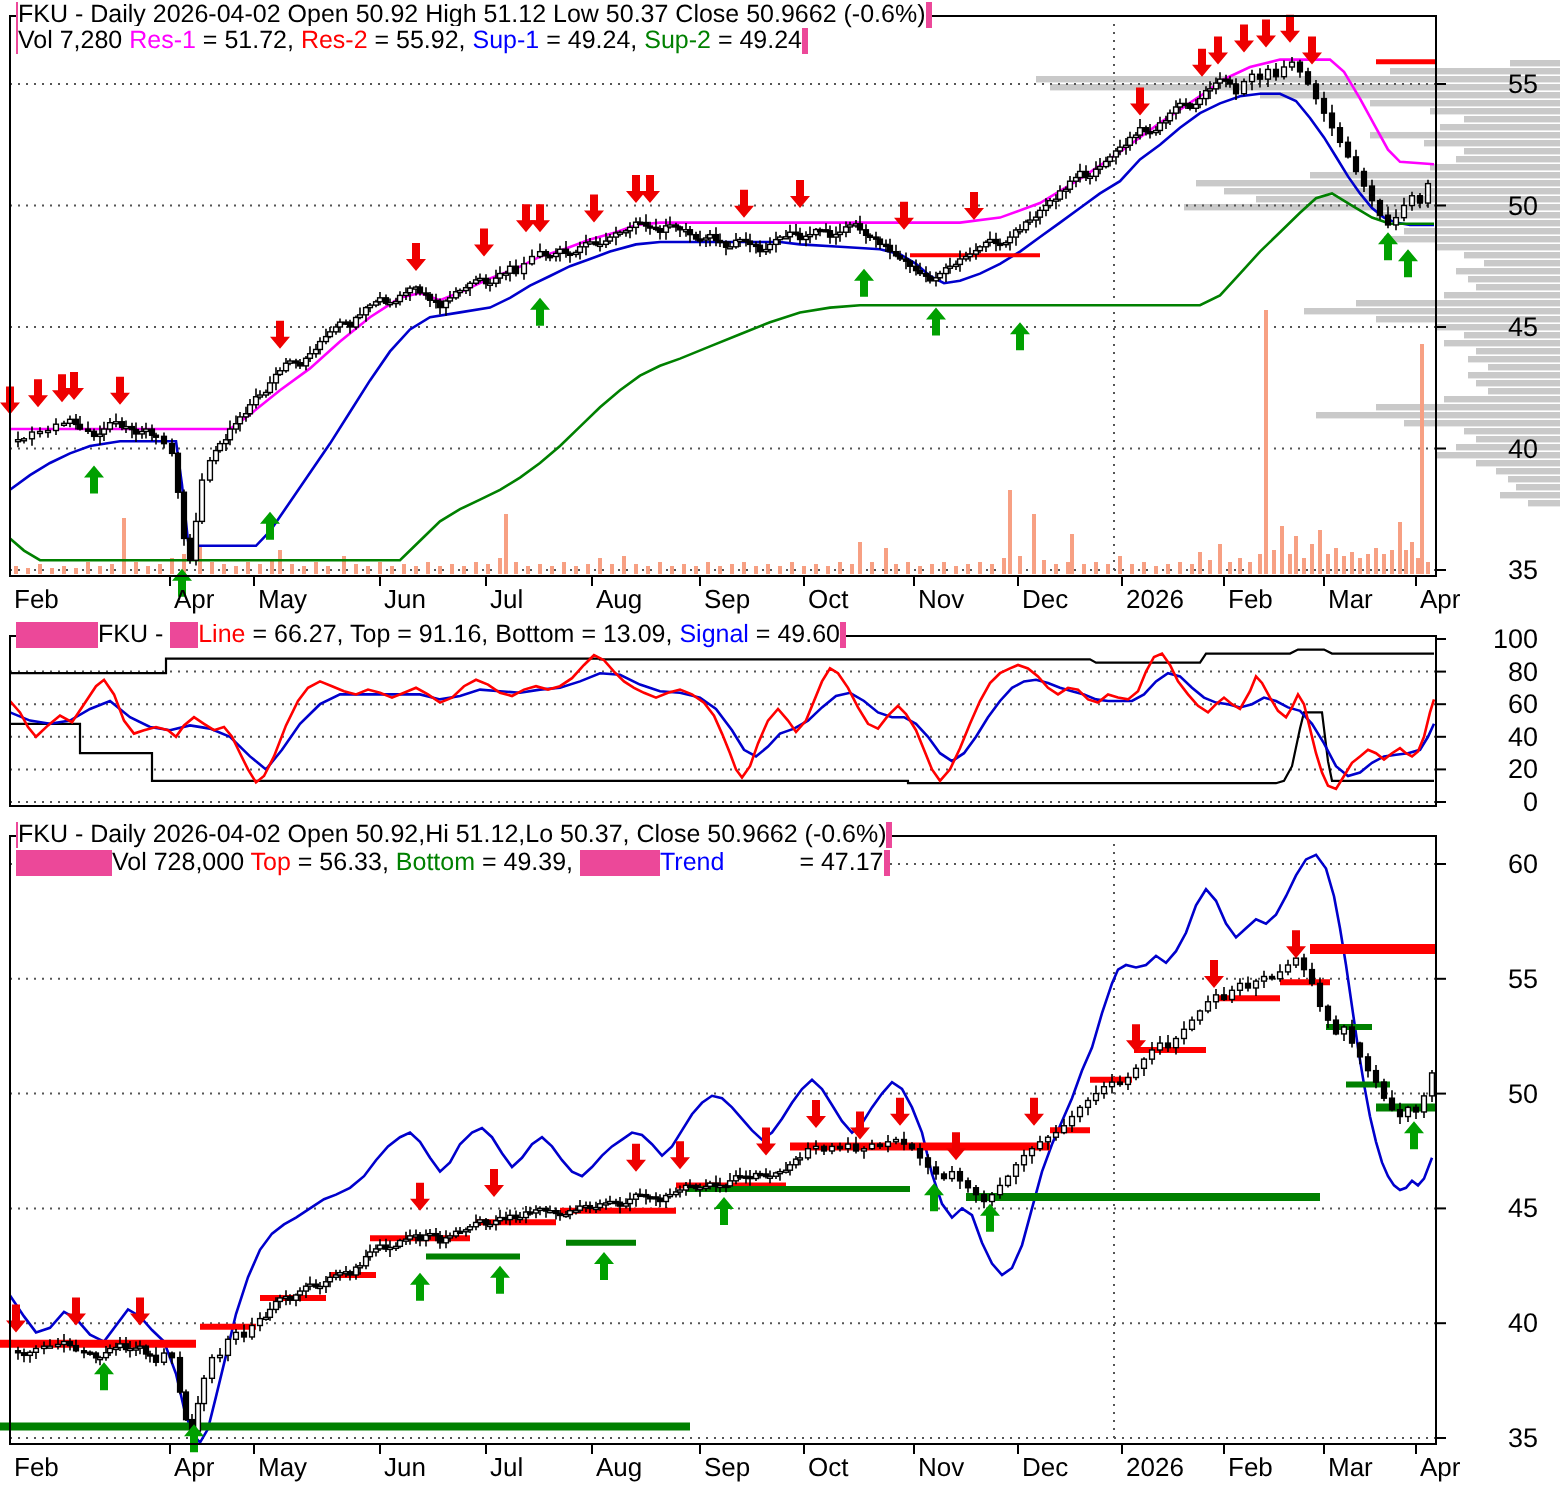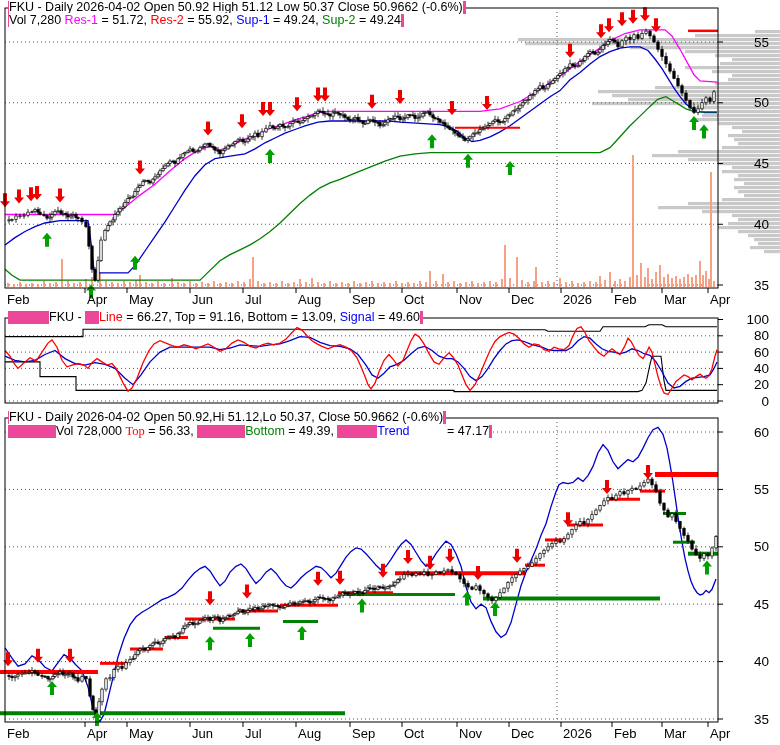--- a/index.html
+++ b/index.html
@@ -1371,14 +1371,14 @@
       <text x="664" y="738" font-size="13" fill="#000" font-family="Liberation Sans, sans-serif">Mar</text>
       <line x1="708" y1="722" x2="708" y2="727" stroke="#000000" stroke-width="1"></line>
       <text x="710" y="738" font-size="13" fill="#000" font-family="Liberation Sans, sans-serif">Apr</text>
       <text x="7" y="738" font-size="13" fill="#000" font-family="Liberation Sans, sans-serif">Feb</text>
     </svg>
 
   <div class="hdr" style="top:1px"><span style="color: rgb(0, 0, 0);">FKU - Daily 2026-04-02 Open 50.92  High 51.12  Low 50.37  Close 50.9662 (-0.6%)</span></div>
   <div class="hdr" style="top:14px"><span style="color: rgb(0, 0, 0);">Vol 7,280 </span><span style="color: rgb(255, 0, 255);">Res-1</span><span style="color: rgb(0, 0, 0);"> = 51.72, </span><span style="color: rgb(255, 0, 0);">Res-2</span><span style="color: rgb(0, 0, 0);"> = 55.92, </span><span style="color: rgb(0, 0, 255);">Sup-1</span><span style="color: rgb(0, 0, 0);"> = 49.24, </span><span style="color: rgb(0, 128, 0);">Sup-2</span><span style="color: rgb(0, 0, 0);"> = 49.24</span></div>
   <div class="hdr" style="top:311px"><span style="color: rgb(0, 0, 0); margin-left: 40px;">FKU - </span><span style="color: rgb(255, 0, 0); margin-left: 14px;">Line</span><span style="color: rgb(0, 0, 0);"> = 66.27, Top = 91.16, Bottom = 13.09, </span><span style="color: rgb(0, 0, 255);">Signal</span><span style="color: rgb(0, 0, 0);"> = 49.60</span></div>
   <div class="hdr" style="top:411px"><span style="color: rgb(0, 0, 0);">FKU - Daily 2026-04-02 Open 50.92,Hi 51.12,Lo 50.37, Close 50.9662 (-0.6%)</span></div>
-  <div class="hdr" style="top:425px"><span style="color: rgb(0, 0, 0); margin-left: 47px;">Vol 728,000 </span><span style="color: rgb(255, 0, 0); font-family: Liberation Serif, serif;">Top</span><span style="color: rgb(0, 0, 0);"> = 56.33, </span><span style="color: rgb(0, 128, 0); margin-left: 48px;">Bottom</span><span style="color: rgb(0, 0, 0);"> = 49.39, </span><span style="color: rgb(0, 0, 255); margin-left: 40px;">Trend</span><span style="color: rgb(0, 0, 0); padding-left: 34px;"> = 47.17</span></div>
+  <div class="hdr" style="top:425px"><span style="color: rgb(0, 0, 0); margin-left: 47px;">Vol 728,000 </span><span style="color: rgb(255, 0, 0);">Top</span><span style="color: rgb(0, 0, 0);"> = 56.33, </span><span style="color: rgb(0, 128, 0);">Bottom</span><span style="color: rgb(0, 0, 0);"> = 49.39, </span><span style="color: rgb(0, 0, 255); margin-left: 40px;">Trend</span><span style="color: rgb(0, 0, 0); padding-left: 34px;"> = 47.17</span></div>
 </div>
 
 </body></html>

